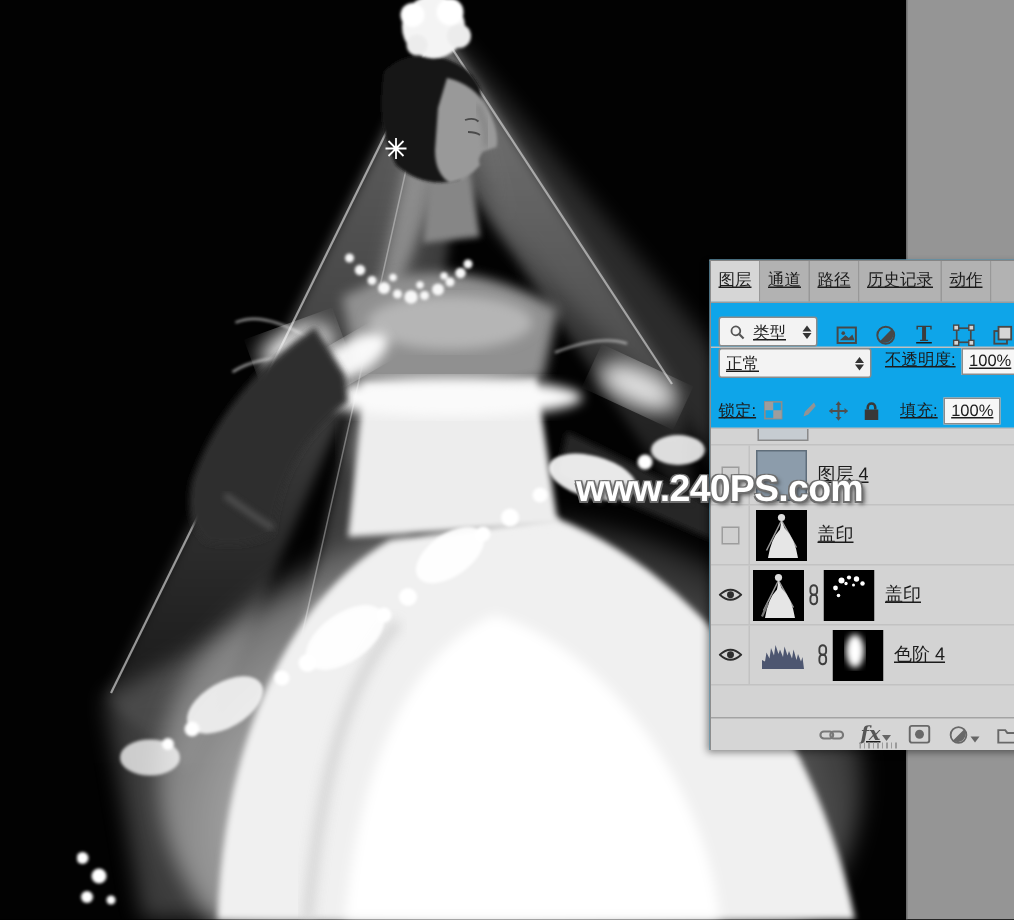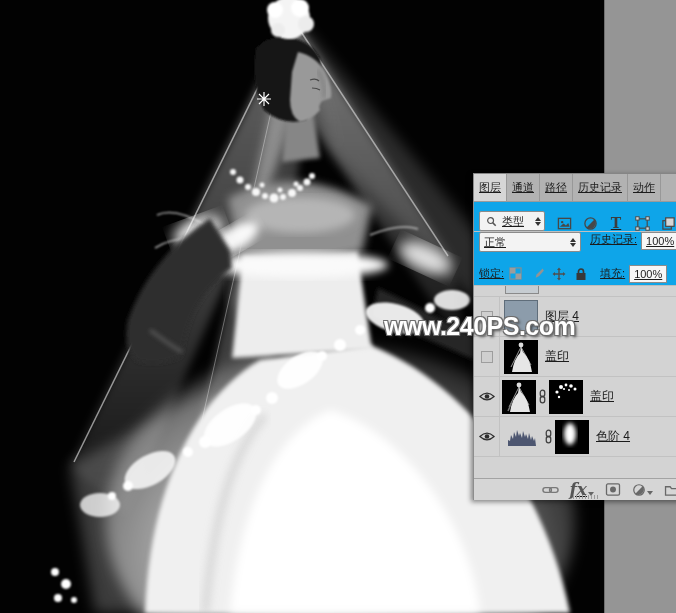--- a/index.html
+++ b/index.html
@@ -70,21 +70,21 @@
   .corners i.bl { left:0; bottom:0; border-left-width:2px; border-bottom-width:2px; }
   .corners i.br { right:0; bottom:0; border-right-width:2px; border-bottom-width:2px; }
   .chain { width:11px; margin:0 1px; display:flex; align-items:center; justify-content:center; flex-shrink:0; }
   .mask-thumb { width:34px; height:34px; flex-shrink:0; }
   .mask-thumb.white { background:#fff; border:1px solid #7d7d7d; }
   .layer-label { margin-left:7px; white-space:nowrap; }
 
   .bottom-bar { height:22px; border-top:1px solid #a3a3a3; background:#d6d6d6; display:flex; align-items:center;
                 justify-content:flex-end; gap:11px; padding-right:0; position:relative; }
   .bicon { display:inline-flex; align-items:center; color:#686868; }
-  .fx-label { font-family:"DejaVu Serif","Liberation Serif",serif; font-style:italic; font-weight:bold; font-size:17px; color:#555; line-height:1; }
+  .fx-label { font-family:"DejaVu Serif","Liberation Serif",serif; font-style:italic; font-weight:bold; font-size:13px; color:#555; line-height:1; }
   .caret { width:0; height:0; border-left:3px solid transparent; border-right:3px solid transparent; border-top:4px solid #666; margin-left:1px; align-self:flex-end; margin-bottom:2px; }
   .cutoff { margin-right:-7px; }
   .grip { position:absolute; bottom:1px; left:50%; transform:translateX(-50%); width:26px; height:4px;
           background:repeating-linear-gradient(90deg,#9b9b9b 0 1px,transparent 1px 3px); }
 
   .updown { display:flex; flex-direction:column; gap:1px; align-items:center; }
   .updown i { width:0; height:0; border-left:3.5px solid transparent; border-right:3.5px solid transparent; }
   .updown .up { border-bottom:4px solid #333; }
   .updown .dn { border-top:4px solid #333; }
 </style>
@@ -276,21 +276,21 @@
 
   <div class="blend-row">
     <div class="blend-select">
       <span>正常</span>
       <span class="grow"></span>
       <span class="updown">
           <i class="up"></i>
           <i class="dn"></i>
         </span>
     </div>
-    <span class="fld-label">历史记录:</span>
+    <span class="fld-label">不透明度:</span>
     <div class="value-field">
       <span>100%</span>
     </div>
   </div>
 
   <div class="lock-row">
     <span>锁定:</span>
     <div class="lock-icons">
       <span class="licon">
         <svg width="13" height="13" viewBox="0 0 14 14">

